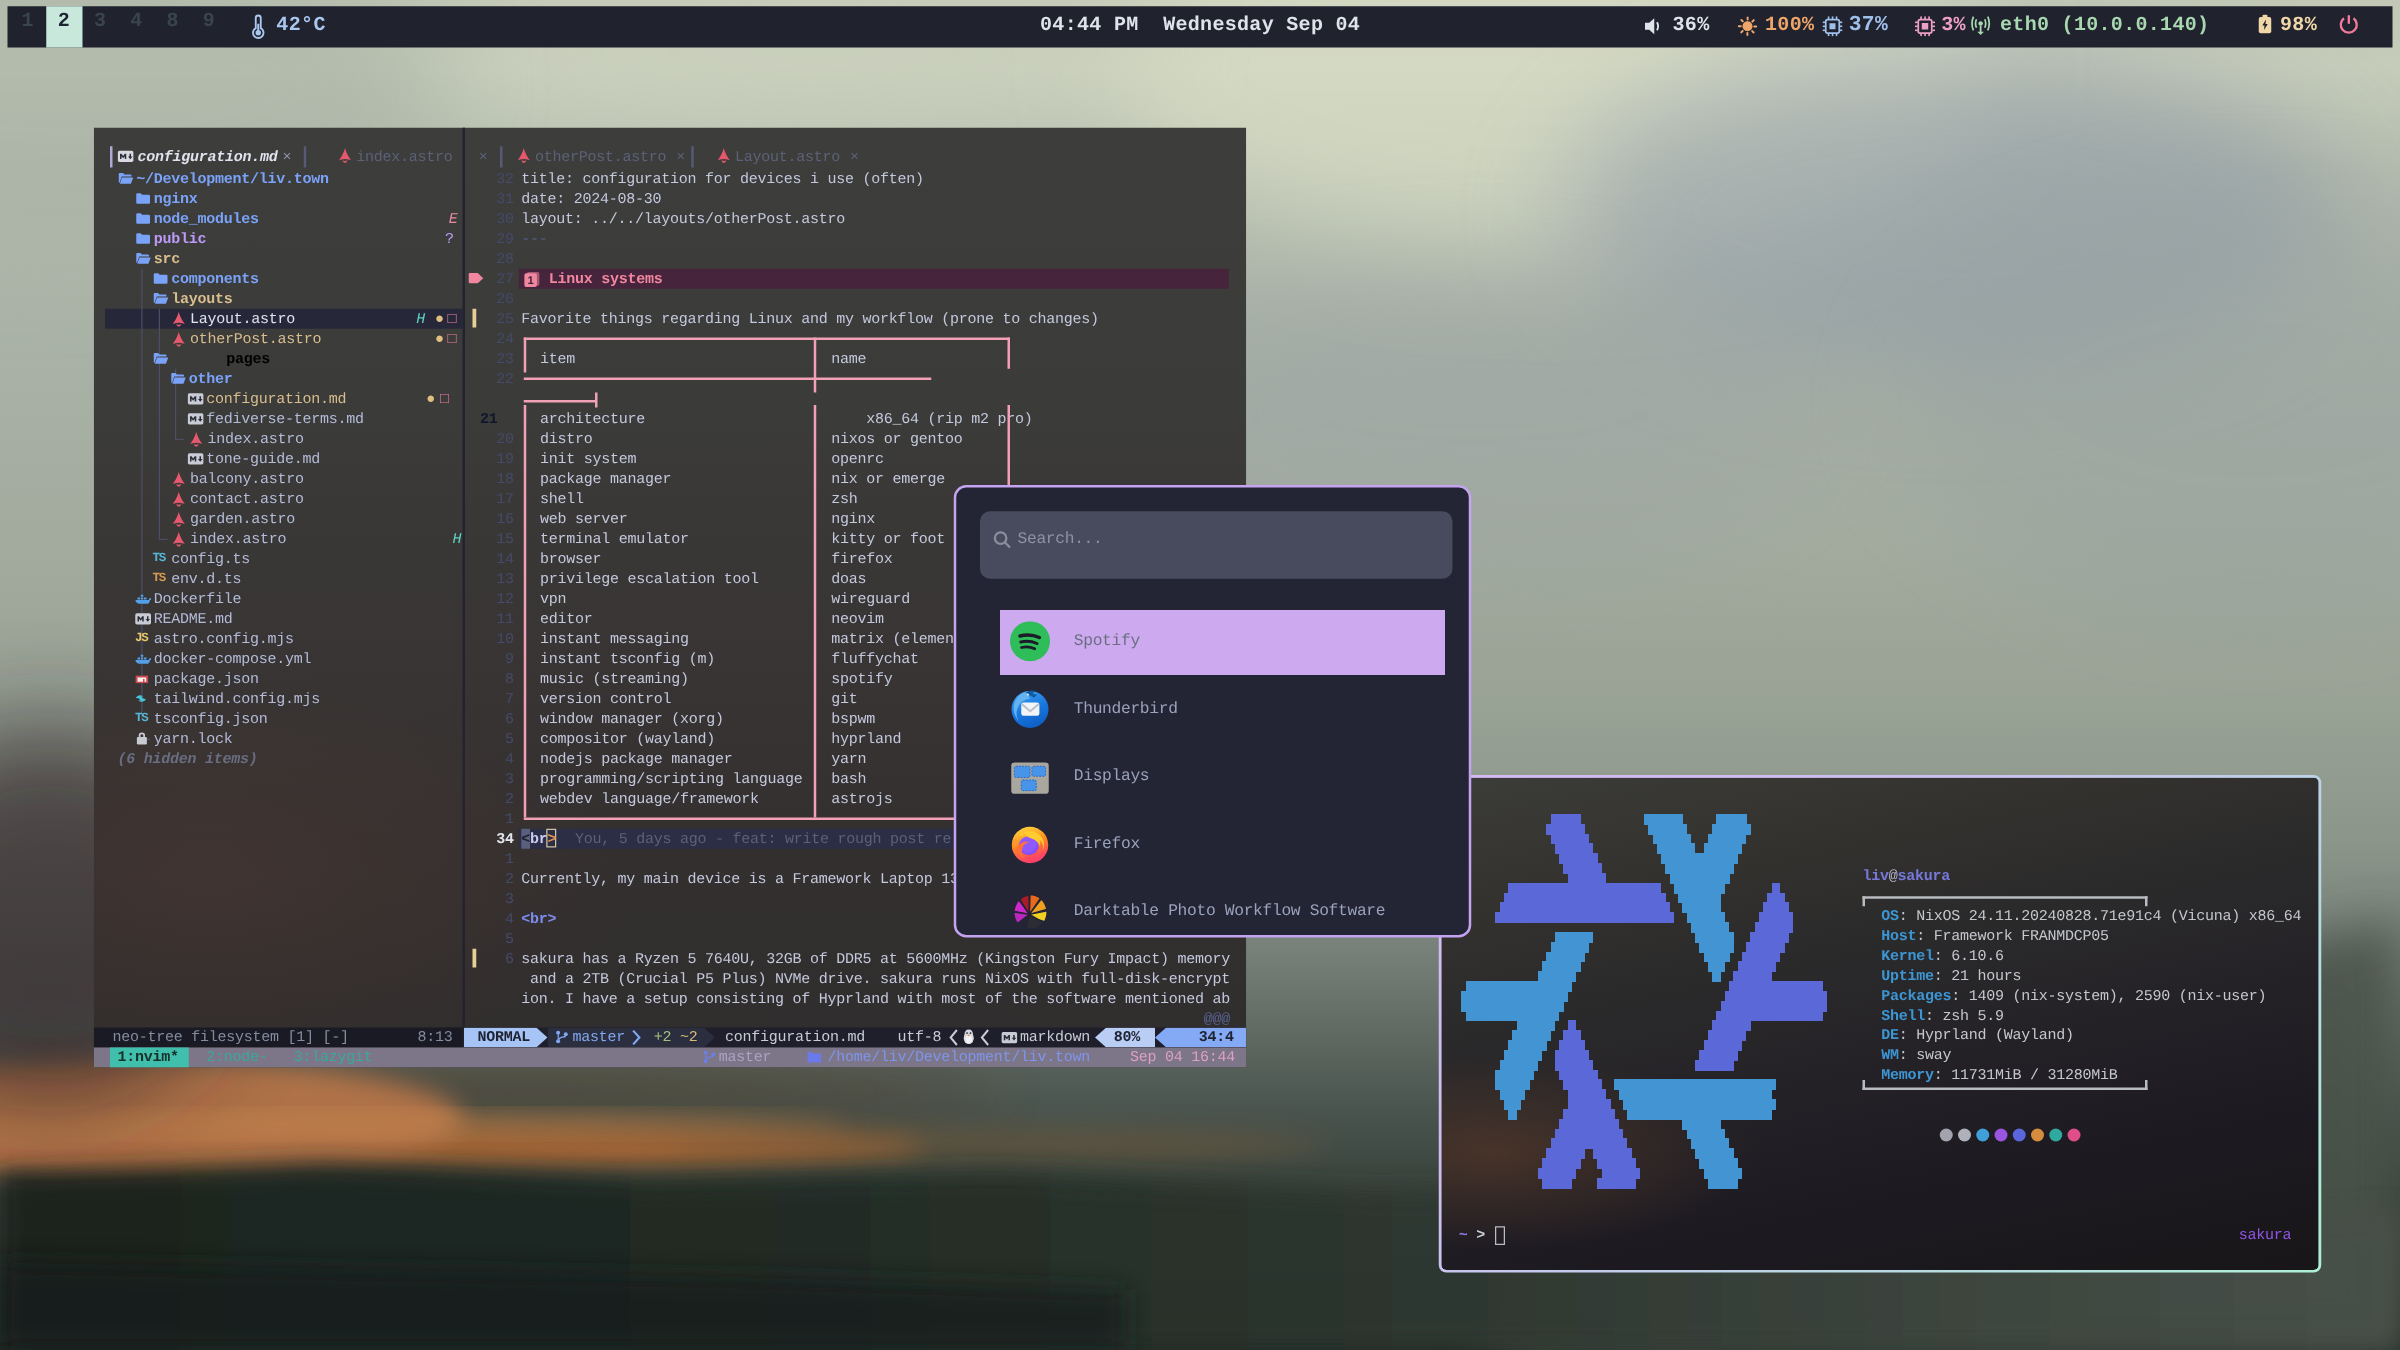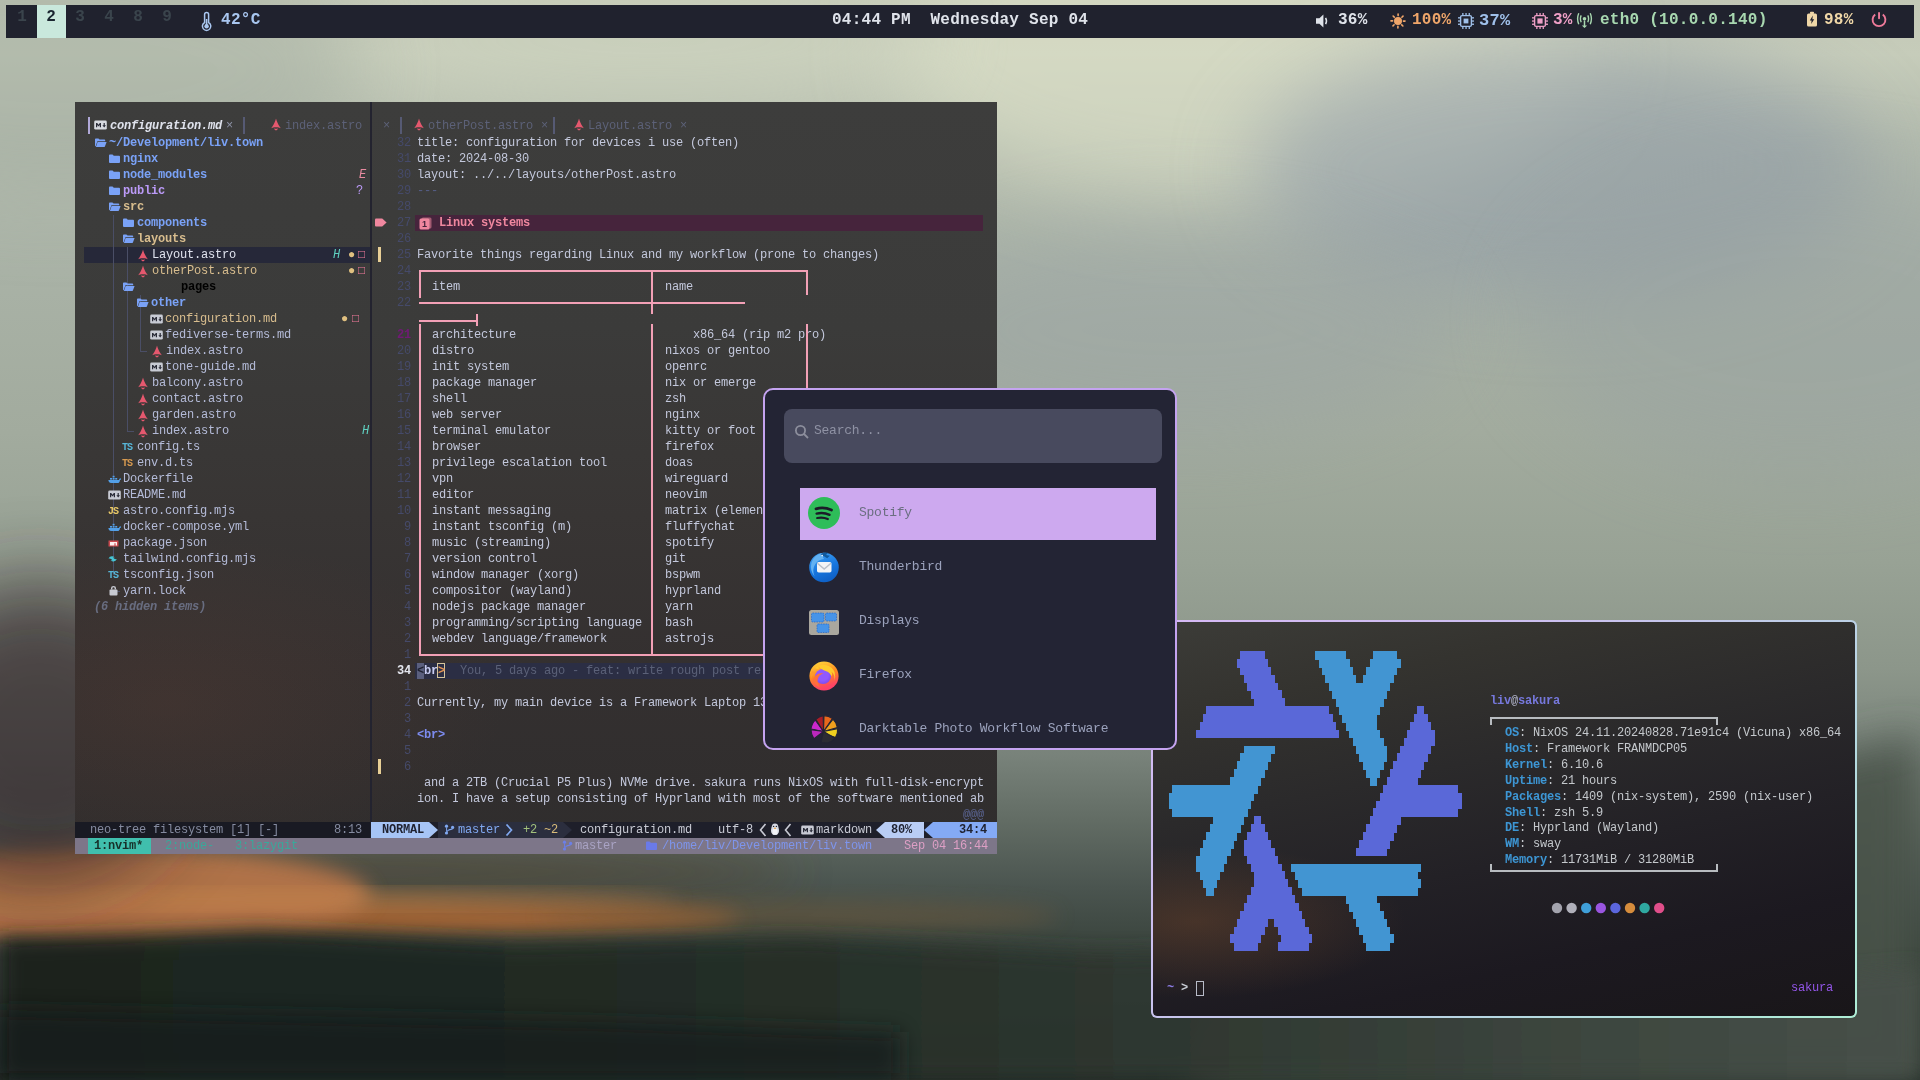--- a/index.html
+++ b/index.html
@@ -359,21 +359,21 @@
     <div class="t" style="left:364px;top:113px;color:#f0879f;font-weight:700;">Linux systems</div>
     <div class="t" style="left:296px;top:129px;width:40px;text-align:right;color:#454a6a;font-weight:400">26</div>
     <div class="t" style="left:296px;top:145px;width:40px;text-align:right;color:#454a6a;font-weight:400">25</div>
     <div class="t" style="left:342px;top:145px;color:#c3c8dc;font-weight:400;">Favorite things regarding Linux and my workflow (prone to changes)</div>
     <div class="abs" style="left:303px;top:145px;width:3px;height:15px;background:#e8cf96"></div>
     <div class="abs" style="left:303px;top:657px;width:3px;height:15px;background:#e8cf96"></div>
     <div class="t" style="left:296px;top:161px;width:40px;text-align:right;color:#454a6a;font-weight:400">24</div>
     <div class="t" style="left:296px;top:177px;width:40px;text-align:right;color:#454a6a;font-weight:400">23</div>
     <div class="t" style="left:296px;top:193px;width:40px;text-align:right;color:#454a6a;font-weight:400">22</div>
     <div class="t" style="left:296px;top:545px;width:40px;text-align:right;color:#454a6a;font-weight:400">1</div>
-    <div class="t" style="left:296px;top:225px;width:40px;text-align:right;color:#701a75;font-weight:700">21</div>
+    <div class="t" style="left:296px;top:225px;width:40px;text-align:center;color:#0f172a;font-weight:700">21</div>
     <div class="t" style="left:296px;top:241px;width:40px;text-align:right;color:#454a6a;font-weight:400">20</div>
     <div class="t" style="left:296px;top:257px;width:40px;text-align:right;color:#454a6a;font-weight:400">19</div>
     <div class="t" style="left:296px;top:273px;width:40px;text-align:right;color:#454a6a;font-weight:400">18</div>
     <div class="t" style="left:296px;top:289px;width:40px;text-align:right;color:#454a6a;font-weight:400">17</div>
     <div class="t" style="left:296px;top:305px;width:40px;text-align:right;color:#454a6a;font-weight:400">16</div>
     <div class="t" style="left:296px;top:321px;width:40px;text-align:right;color:#454a6a;font-weight:400">15</div>
     <div class="t" style="left:296px;top:337px;width:40px;text-align:right;color:#454a6a;font-weight:400">14</div>
     <div class="t" style="left:296px;top:353px;width:40px;text-align:right;color:#454a6a;font-weight:400">13</div>
     <div class="t" style="left:296px;top:369px;width:40px;text-align:right;color:#454a6a;font-weight:400">12</div>
     <div class="t" style="left:296px;top:385px;width:40px;text-align:right;color:#454a6a;font-weight:400">11</div>
@@ -448,20 +448,21 @@
     <div class="t" style="left:363px;top:561px;color:#e09356;font-weight:700;">&gt;</div>
     <div class="t" style="left:385px;top:561px;color:#5b6178;font-weight:400;">You, 5 days ago - feat: write rough post re</div>
     <div class="t" style="left:296px;top:577px;width:40px;text-align:right;color:#454a6a;font-weight:400">1</div>
     <div class="t" style="left:296px;top:593px;width:40px;text-align:right;color:#454a6a;font-weight:400">2</div>
     <div class="t" style="left:342px;top:593px;color:#c3c8dc;font-weight:400;">Currently, my main device is a Framework Laptop 13 (AMD Ryzen edition)</div>
     <div class="t" style="left:296px;top:609px;width:40px;text-align:right;color:#454a6a;font-weight:400">3</div>
     <div class="t" style="left:296px;top:625px;width:40px;text-align:right;color:#454a6a;font-weight:400">4</div>
     <div class="t" style="left:342px;top:625px;color:#7d8cf0;font-weight:700;">&lt;br&gt;</div>
     <div class="t" style="left:296px;top:641px;width:40px;text-align:right;color:#454a6a;font-weight:400">5</div>
     <div class="t" style="left:296px;top:657px;width:40px;text-align:right;color:#454a6a;font-weight:400">6</div>
+    <div class="t" style="left:342px;top:657px;color:#c3c8dc;font-weight:400;">sakura has a Ryzen 5 7640U, 32GB of DDR5 at 5600MHz (Kingston Fury Impact) memory</div>
     <div class="t" style="left:342px;top:673px;color:#c3c8dc;font-weight:400;"> and a 2TB (Crucial P5 Plus) NVMe drive. sakura runs NixOS with full-disk-encrypt</div>
     <div class="t" style="left:342px;top:689px;color:#c3c8dc;font-weight:400;">ion. I have a setup consisting of Hyprland with most of the software mentioned ab</div>
     <div class="t" style="left:888px;top:705px;color:#565f89;font-weight:700">@@@</div>
     <div class="abs" style="left:0;top:720px;width:295px;height:16px;background:#191a23"></div>
     <div class="t" style="left:15px;top:720px;color:#858ba0">neo-tree filesystem [1] [-]</div>
     <div class="t" style="left:259px;top:720px;color:#858ba0">8:13</div>
     <div class="abs" style="left:295px;top:720px;width:627px;height:16px;background:#1e1f2a"></div>
     <div class="abs" style="left:296px;top:720px;width:67px;height:16px;background:#a6c4f5;clip-path:polygon(0 0,58px 0,67px 8px,58px 16px,0 16px)"></div>
     <div class="t" style="left:307px;top:720px;color:#1f2230;font-weight:700">NORMAL</div>
     <div class="abs" style="left:363px;top:720px;width:134px;height:16px;background:#2b2e3e;clip-path:polygon(0 0,125px 0,134px 8px,125px 16px,0 16px)"></div>

